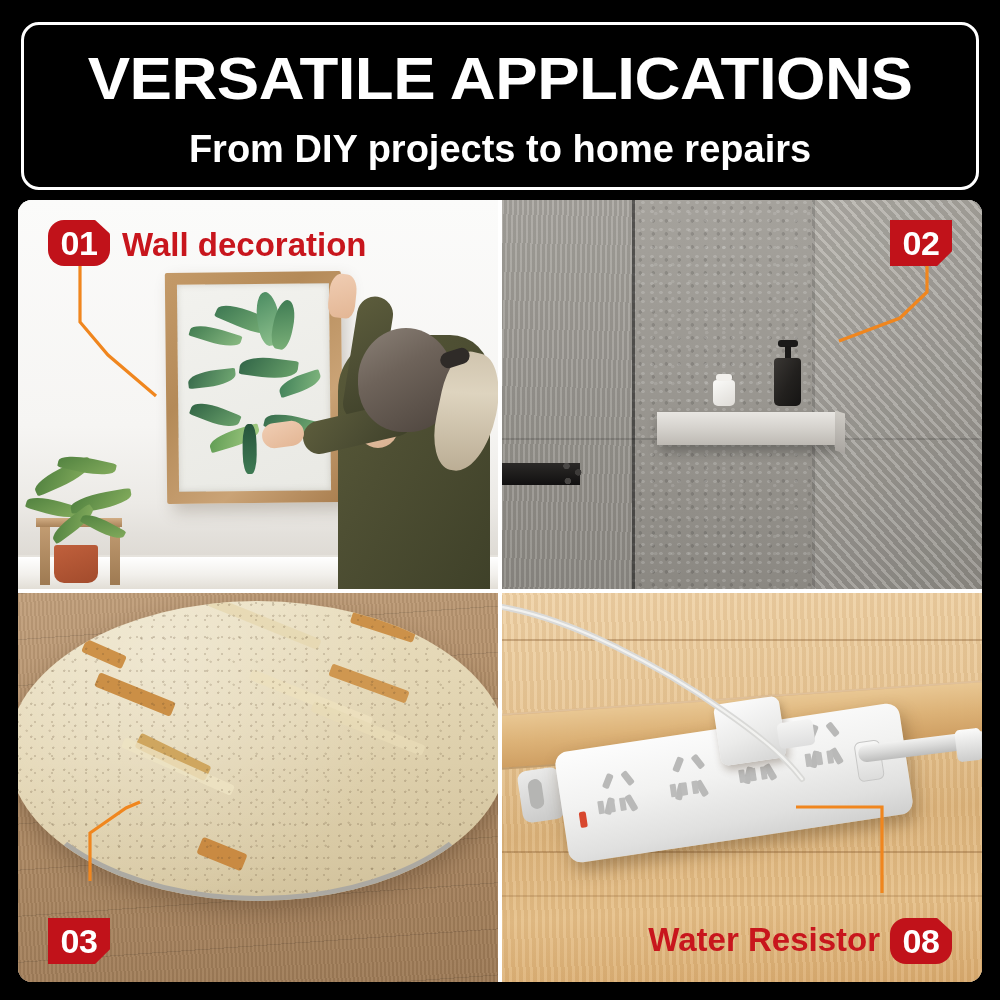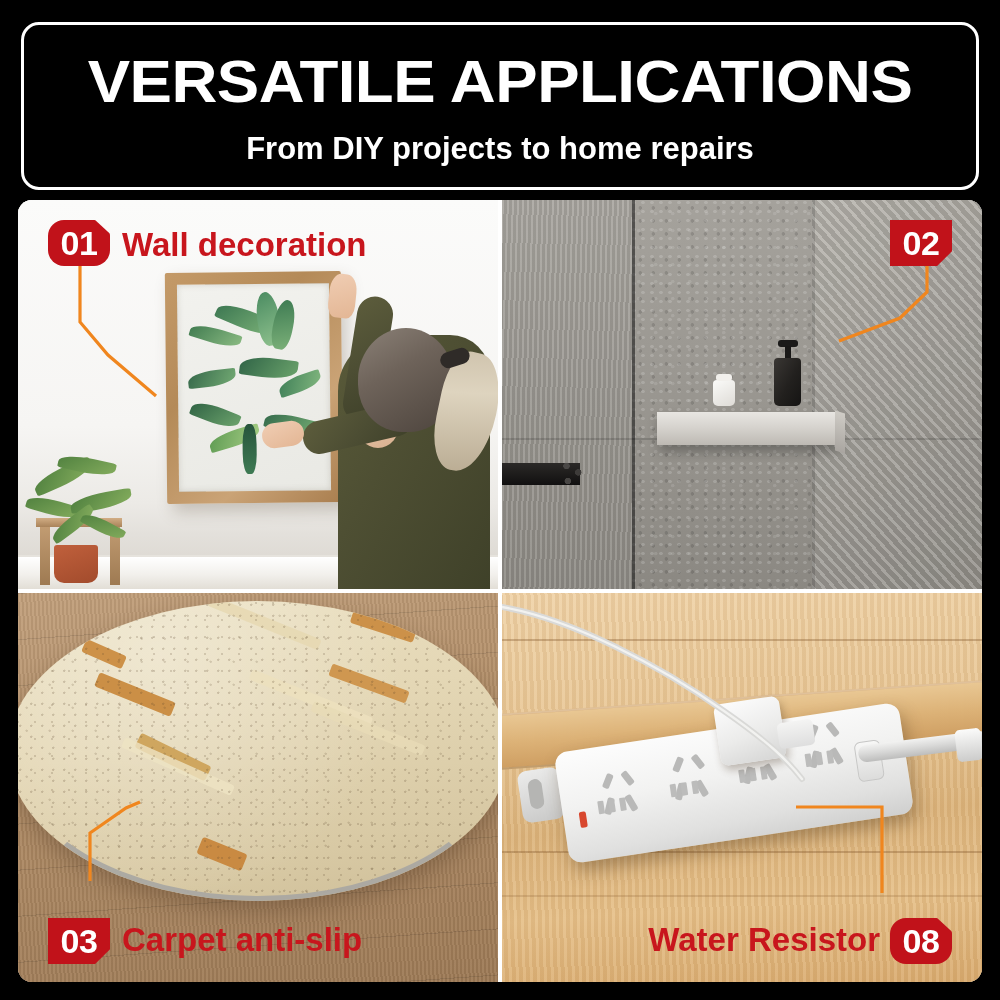--- a/index.html
+++ b/index.html
@@ -29,21 +29,21 @@
     font-weight: bold;
     letter-spacing: -0.5px;
     line-height: 1;
     transform: scaleX(1.06);
     white-space: nowrap;
     text-align: center;
     margin-top: 4px;
   }
   .header-sub {
     color: #ffffff;
-    font-size: 31px;
+    font-size: 38px;
     font-weight: bold;
     line-height: 1;
     margin-top: 21px;
     white-space: nowrap;
   }
 
   
   .grid-wrap {
     position: absolute; left: 18px; top: 200px;
     width: 964px; height: 782px;
@@ -451,21 +451,20 @@
         <div class="stripe" style="left:300px;top:122px;width:120px;height:11px;background:rgba(232,219,182,.85);transform:rotate(22deg);"></div>
         <div class="stripe" style="left:110px;top:160px;width:120px;height:11px;background:rgba(238,227,195,.8);transform:rotate(24deg);"></div>
       </div>
       <div class="rug-edge"></div>
 
       <svg class="conn" width="480" height="390" viewBox="0 0 480 390">
         <polyline points="72,288 72,240 108,215 122,209" fill="none" stroke="#f0861e" stroke-width="3.2" stroke-linejoin="miter"></polyline>
       </svg>
 
       <div class="badge notch-br" style="left:30px;bottom:18px;">03</div>
-      <div class="cap" style="left:104px;bottom:26px;">Carpet anti-slip</div>
     </div>
 
     <div class="cell c4">
       <div class="desk"></div>
       <div class="grain-line" style="top:46px;"></div>
       <div class="edge-band"></div>
       <div class="grain-line" style="top:258px;"></div>
       <div class="grain-line" style="top:302px;opacity:.6;"></div>
 
       <svg class="plug-cable" width="480" height="390" viewBox="0 0 480 390">

